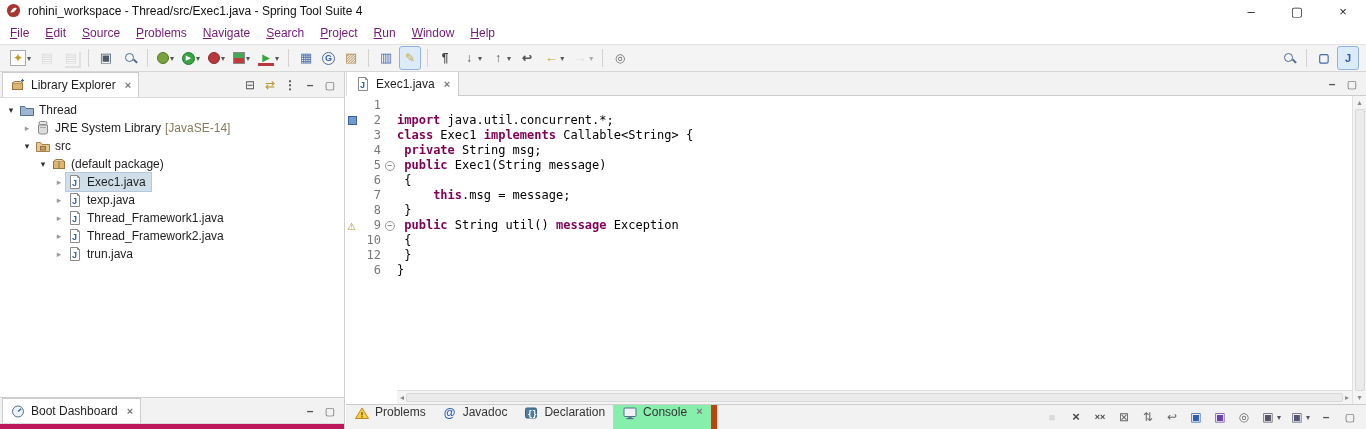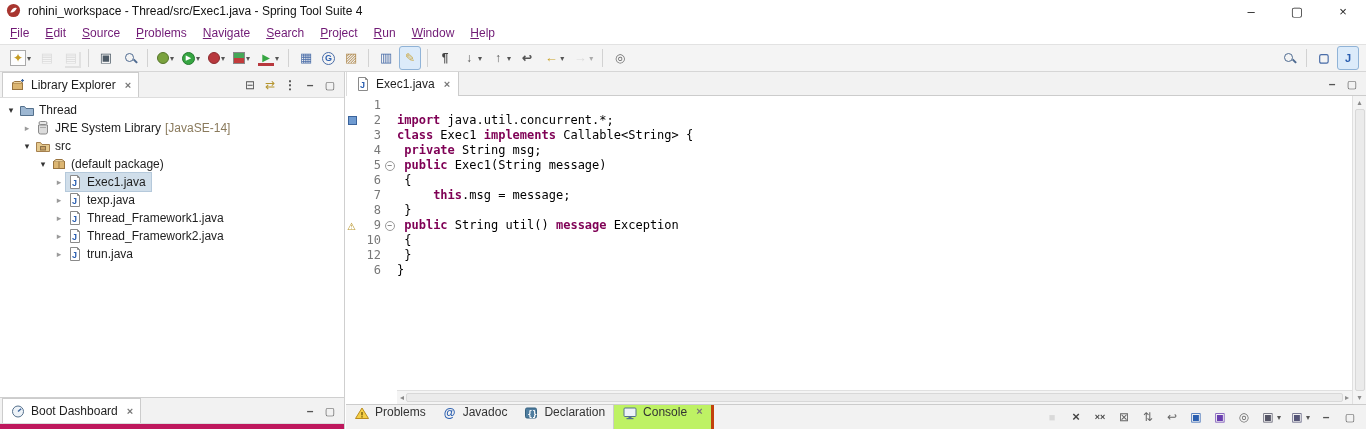--- a/index.html
+++ b/index.html
@@ -62,21 +62,21 @@
 .t-k{color:var(--kw,#7f0055);font-weight:bold}
 .t-s{color:var(--str,#2a00ff)}
 .t-p{color:#000}
 .caret{display:inline-block;width:2px;height:12px;background:#000;vertical-align:-2px}
 .vscroll{position:absolute;right:0;top:0;width:14px;height:308px;background:#f4f4f4;border-left:1px solid #e0e0e0;display:flex;flex-direction:column;align-items:center;justify-content:space-between;font-size:8px;color:#8a8a8a;padding:2px 0}
 .vthumb{width:10px;flex:1;margin:2px 0;background:#ebebeb;border:1px solid #d8d8d8;border-radius:2px}
 .hscroll{position:absolute;left:51px;bottom:0;right:14px;height:14px;background:#f4f4f4;border-top:1px solid #e0e0e0;display:flex;align-items:center;justify-content:space-between;font-size:8px;color:#8a8a8a;padding:0 3px}
 .hthumb{height:9px;flex:1;margin:0 2px;background:#ebebeb;border:1px solid #d8d8d8;border-radius:2px}
 .constrip{position:absolute;left:0;bottom:0;width:100%;height:25px;background:#f2f2f2;border-top:1px solid #ccc;display:flex;align-items:center}
 .ctab{display:inline-flex;height:24px;padding:0 8px;gap:5px;color:#333}
-.ctab.active{background:#bef264;border-right:3px solid #c2410c;border-left:1px solid #ccc}
+.ctab.active{background:#86efac;border-right:6px solid #c2410c;border-left:1px solid #ccc}
 .ctic{width:16px;height:16px;display:inline-flex;align-items:center;justify-content:center}
 .atic{color:#2b5fb0;font-weight:bold;font-size:12px}
 .ctools{margin-left:auto;display:flex;align-items:center;padding-right:4px}
 .ctools .tbb{height:20px}
 </style>
 </head>
 <body>
 
 <div class="app">
 

